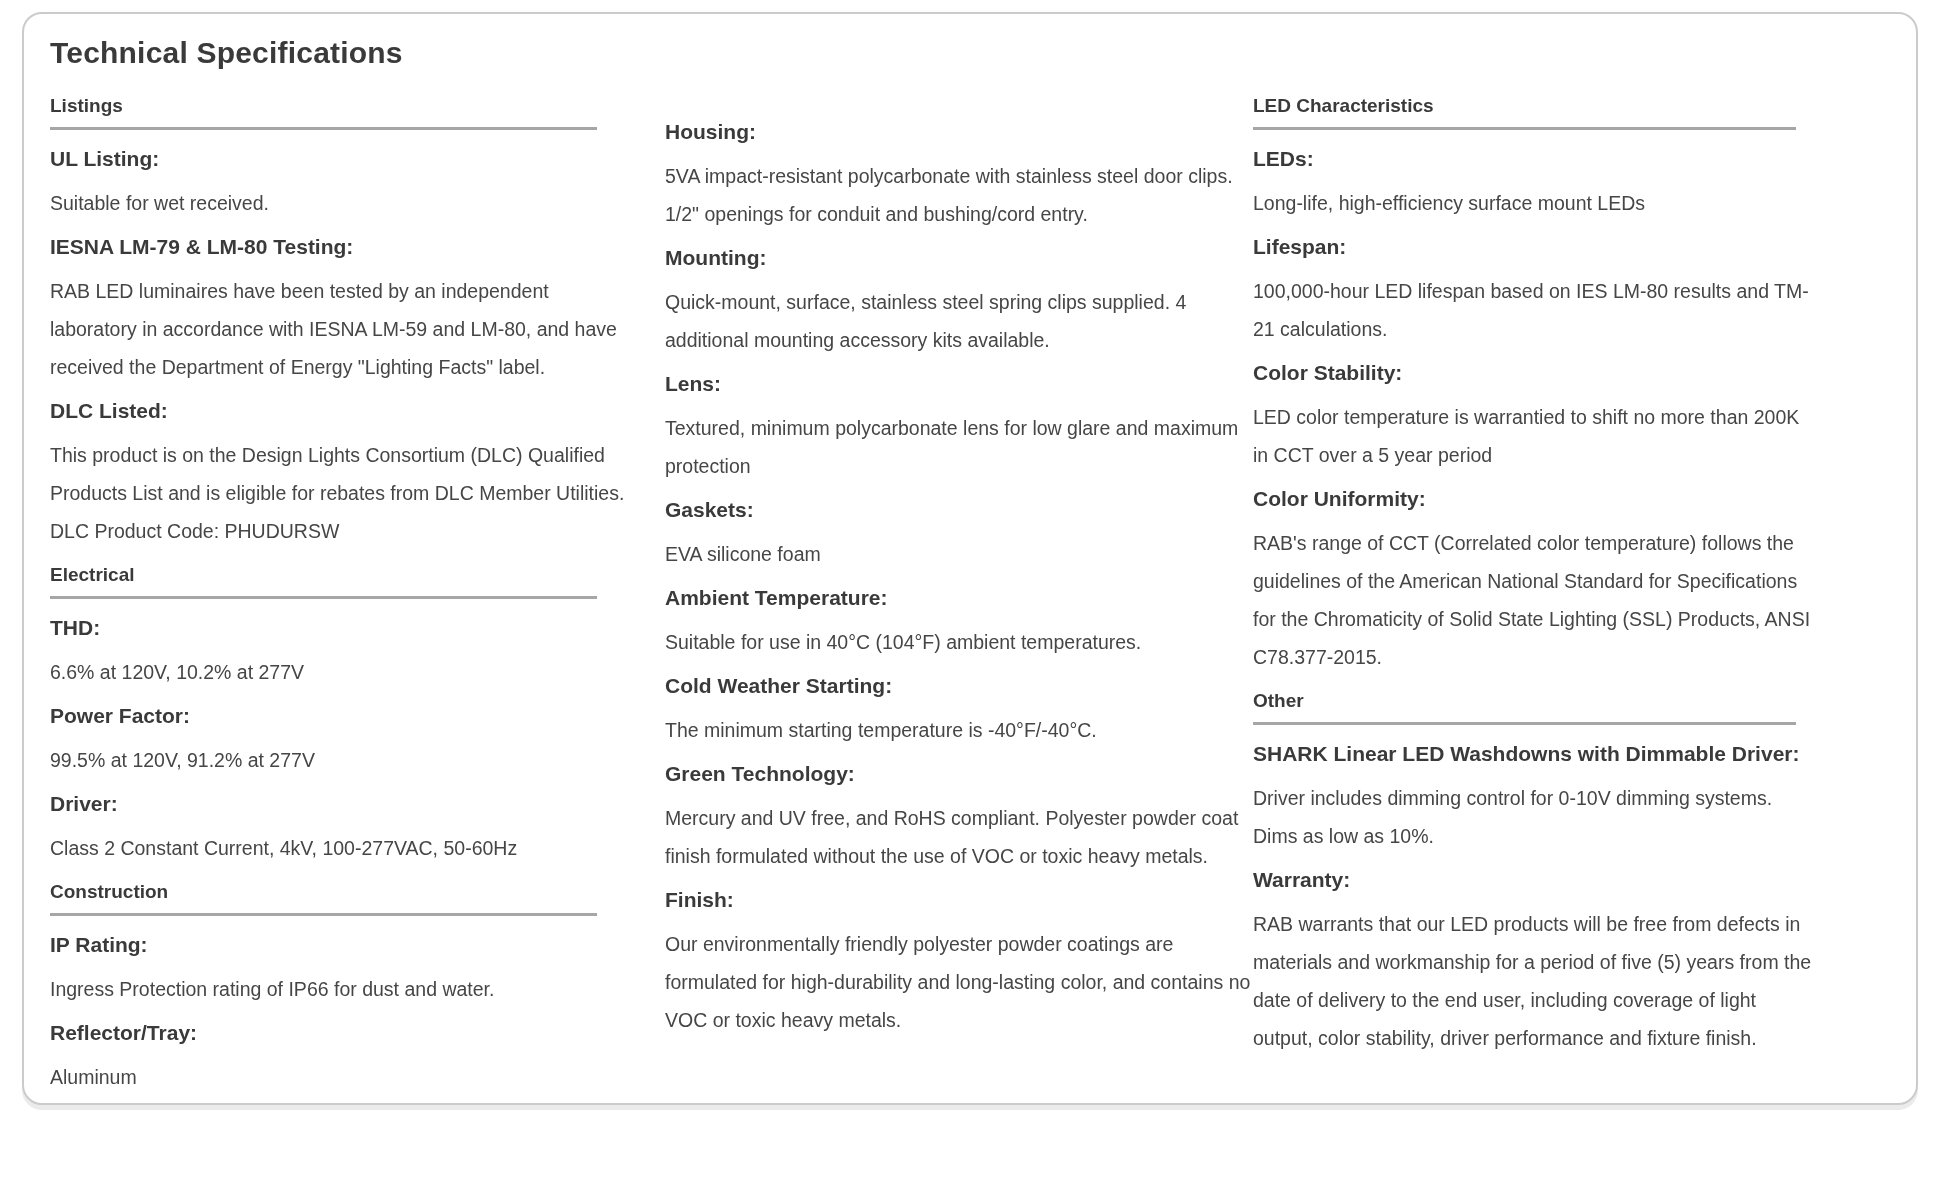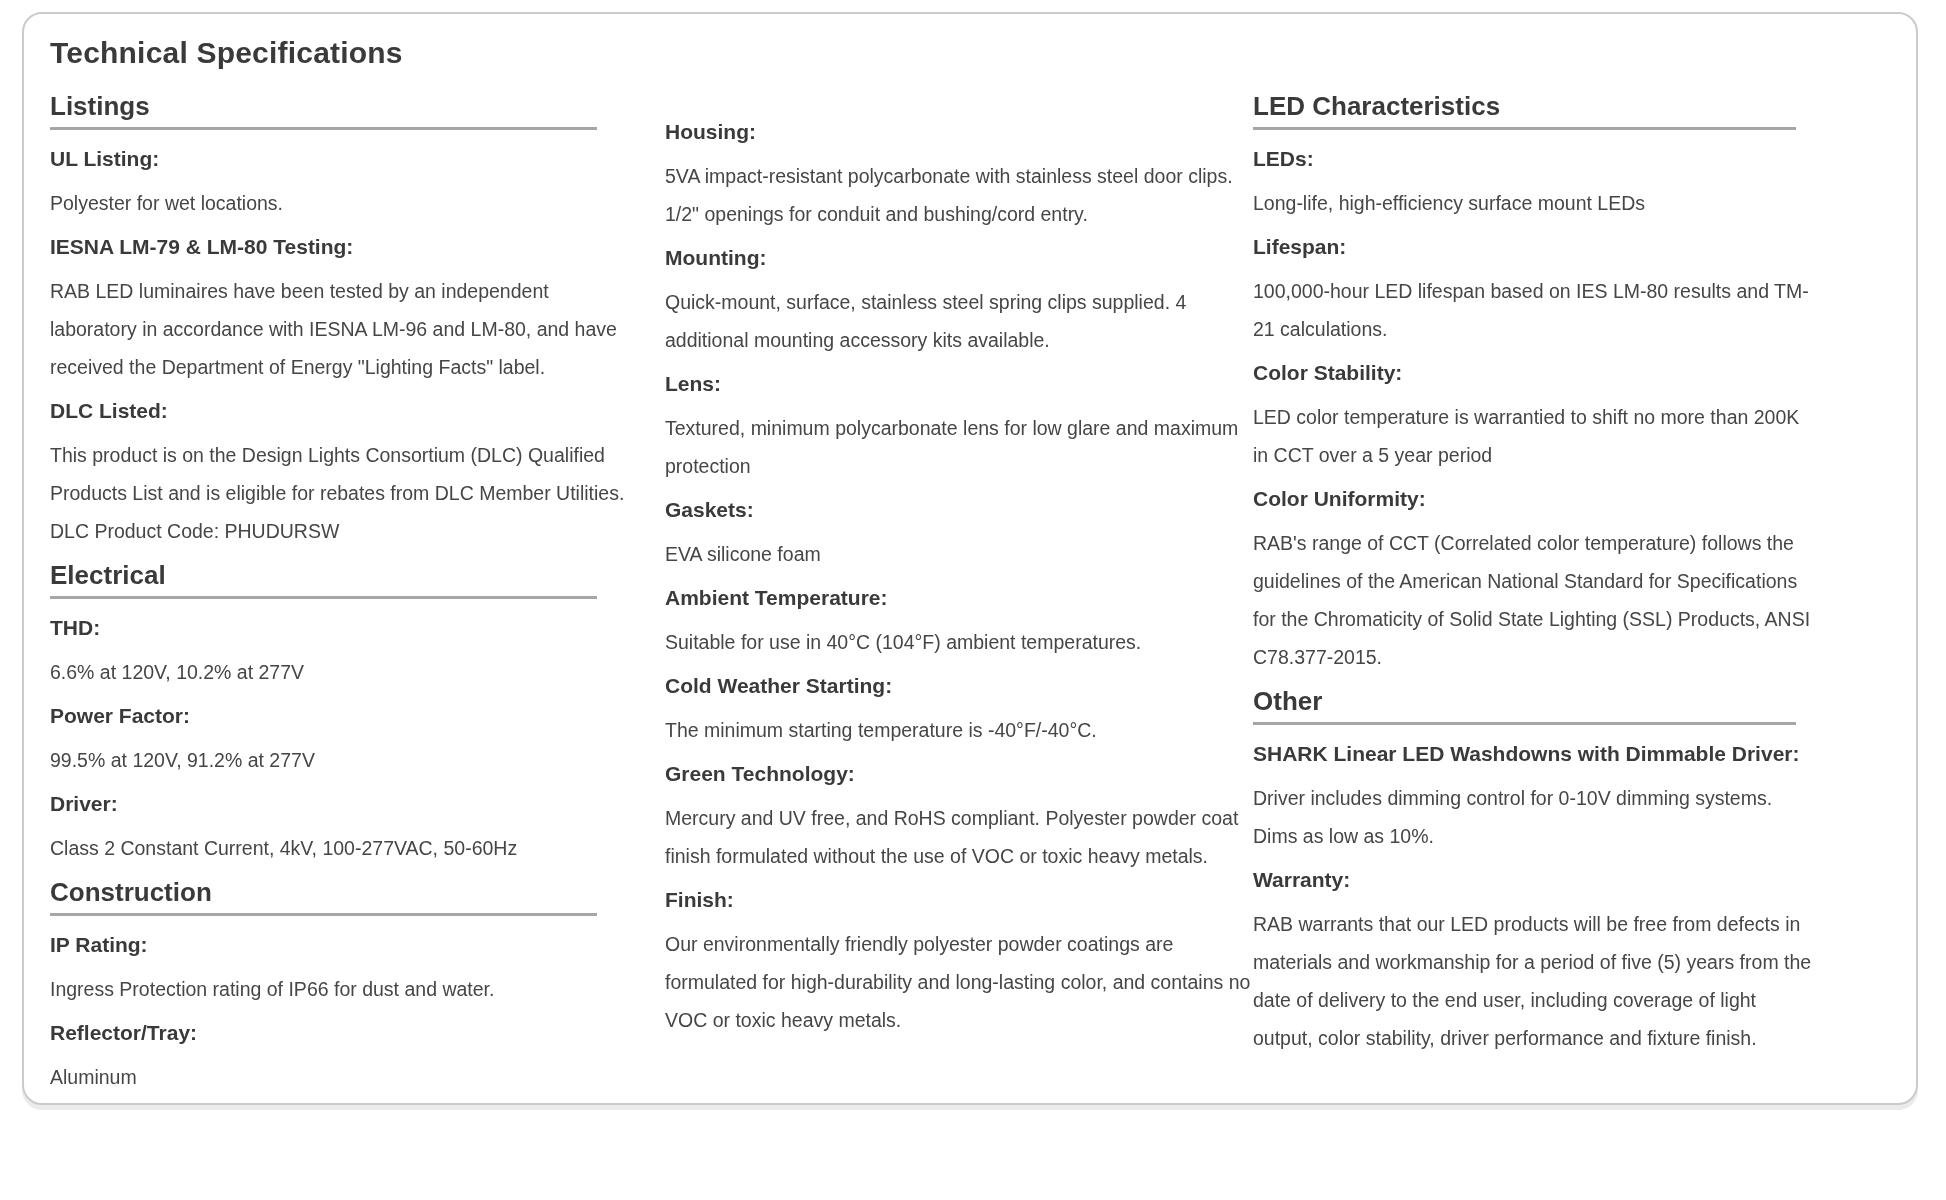--- a/index.html
+++ b/index.html
@@ -31,21 +31,21 @@
     line-height:32px;margin:0 0 24px 0;letter-spacing:0.2px;
   }
   .columns{display:flex;align-items:flex-start;}
   .col{flex:none;}
   .col-1{width:585px;margin-right:30px;}
   .col-2{width:588px;padding-top:26px;}
   .col-3{width:565px;}
   .section{margin:12px 0 16px 0;}
   .section:first-child{margin-top:0;}
   .section-title{
-    font-size:26px;font-weight:700;color:var(--heading-color);
+    font-size:19px;font-weight:700;color:var(--heading-color);
     line-height:26px;display:block;
   }
   .section-rule{
     height:3px;background:var(--rule-color);margin-top:8px;border:none;
   }
   .col-1 .section-rule{width:547px;}
   .col-3 .section-rule{width:543px;}
   .spec-term{
     font-size:21px;font-weight:700;color:var(--heading-color);
     line-height:26px;margin:0 0 12px 0;
@@ -60,23 +60,23 @@
 
 <div class="card">
   <h1 class="page-title">Technical Specifications</h1>
   <div class="columns" id="columns">
       <div class="col col-1">
         <div class="section">
           <span class="section-title">Listings</span>
           <div class="section-rule"></div>
         </div>
         <div class="spec-term">UL Listing:</div>
-        <div class="spec-definition">Polyester for wet locations.</div>
+        <div class="spec-definition">Suitable for wet received.</div>
         <div class="spec-term">IESNA LM-79 &amp; LM-80 Testing:</div>
-        <div class="spec-definition">RAB LED luminaires have been tested by an independent laboratory in accordance with IESNA LM-96 and LM-80, and have received the Department of Energy "Lighting Facts" label.</div>
+        <div class="spec-definition">RAB LED luminaires have been tested by an independent laboratory in accordance with IESNA LM-59 and LM-80, and have received the Department of Energy "Lighting Facts" label.</div>
         <div class="spec-term">DLC Listed:</div>
         <div class="spec-definition">This product is on the Design Lights Consortium (DLC) Qualified Products List and is eligible for rebates from DLC Member Utilities.<br>DLC Product Code: PHUDURSW</div>
         <div class="section">
           <span class="section-title">Electrical</span>
           <div class="section-rule"></div>
         </div>
         <div class="spec-term">THD:</div>
         <div class="spec-definition">6.6% at 120V, 10.2% at 277V</div>
         <div class="spec-term">Power Factor:</div>
         <div class="spec-definition">99.5% at 120V, 91.2% at 277V</div>

